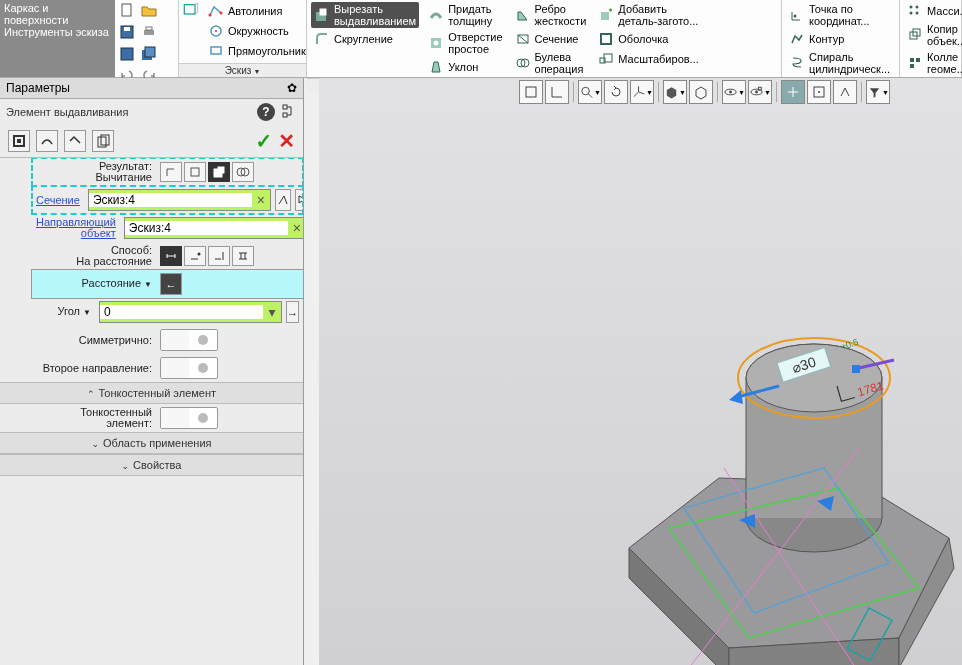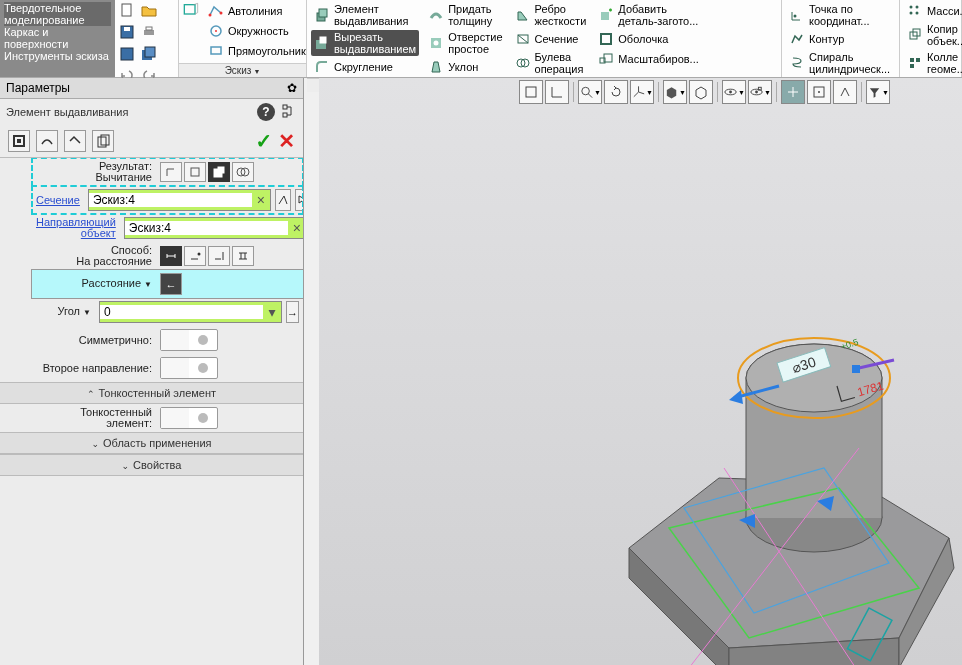--- a/index.html
+++ b/index.html
@@ -71,21 +71,20 @@
   .s-icon { width:16px; height:16px; }
 </style>
 </head>
 <body>
 
 <div class="app">
 
   <div class="ribbon">
 
     <div class="rib-sidecol">
-      <div style="background:#6a6a6a;">Твердотельное моделирование</div>
       <div>Каркас и поверхности</div>
       <div>Инструменты эскиза</div>
     </div>
 
     <div class="rib-group" style="width:64px;">
       <div class="rib-body" style="flex-wrap:wrap; align-content:flex-start;">
         <span class="ico"><svg viewBox="0 0 16 16">
               <rect x="3" y="2" width="9" height="12" fill="#fff" stroke="#555"></rect>
             </svg></span>
         <span class="ico"><svg viewBox="0 0 16 16">
@@ -149,30 +148,20 @@
             <span>Прямоугольник</span>
           </div>
         </div>
       </div>
       <div class="rib-label"><span>Эскиз</span><span class="drop">▼</span></div>
     </div>
 
     <div class="rib-group" style="flex:1;">
       <div class="rib-body">
         <div class="rib-col">
-          <div class="rib-btn">
-            <svg class="s-icon" viewBox="0 0 16 16">
-                <rect x="3" y="6" width="8" height="8" fill="#7a9" stroke="#365"></rect>
-                <rect x="5" y="2" width="8" height="8" fill="#9cb" stroke="#365"></rect>
-              </svg>
-            <div class="rib-text-col">
-                <span>Элемент</span>
-                <span>выдавливания</span>
-              </div>
-          </div>
           <div class="rib-btn dark-btn">
             <svg class="s-icon" viewBox="0 0 16 16">
                 <rect x="2" y="5" width="10" height="9" fill="#7a9"></rect>
                 <rect x="6" y="2" width="6" height="6" fill="#fff" stroke="#fff"></rect>
               </svg>
             <div class="rib-text-col">
                 <span>Вырезать</span>
                 <span>выдавливанием</span>
               </div>
           </div>

